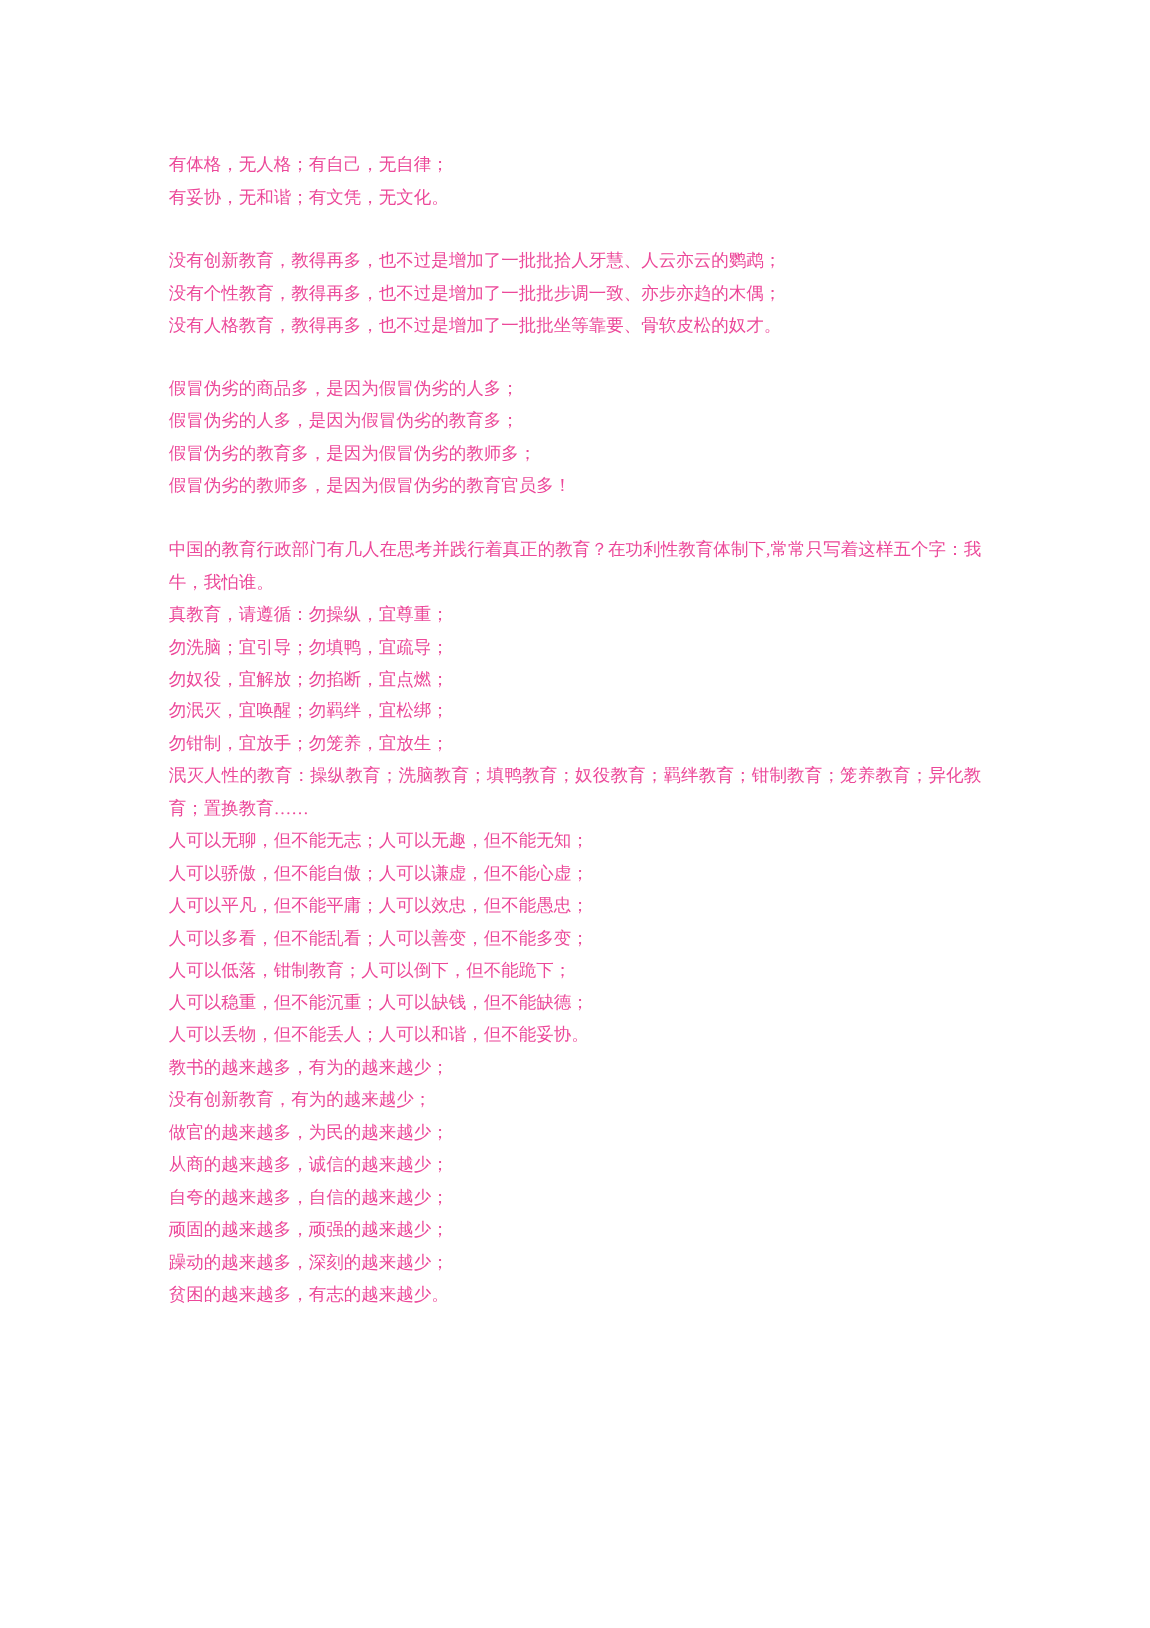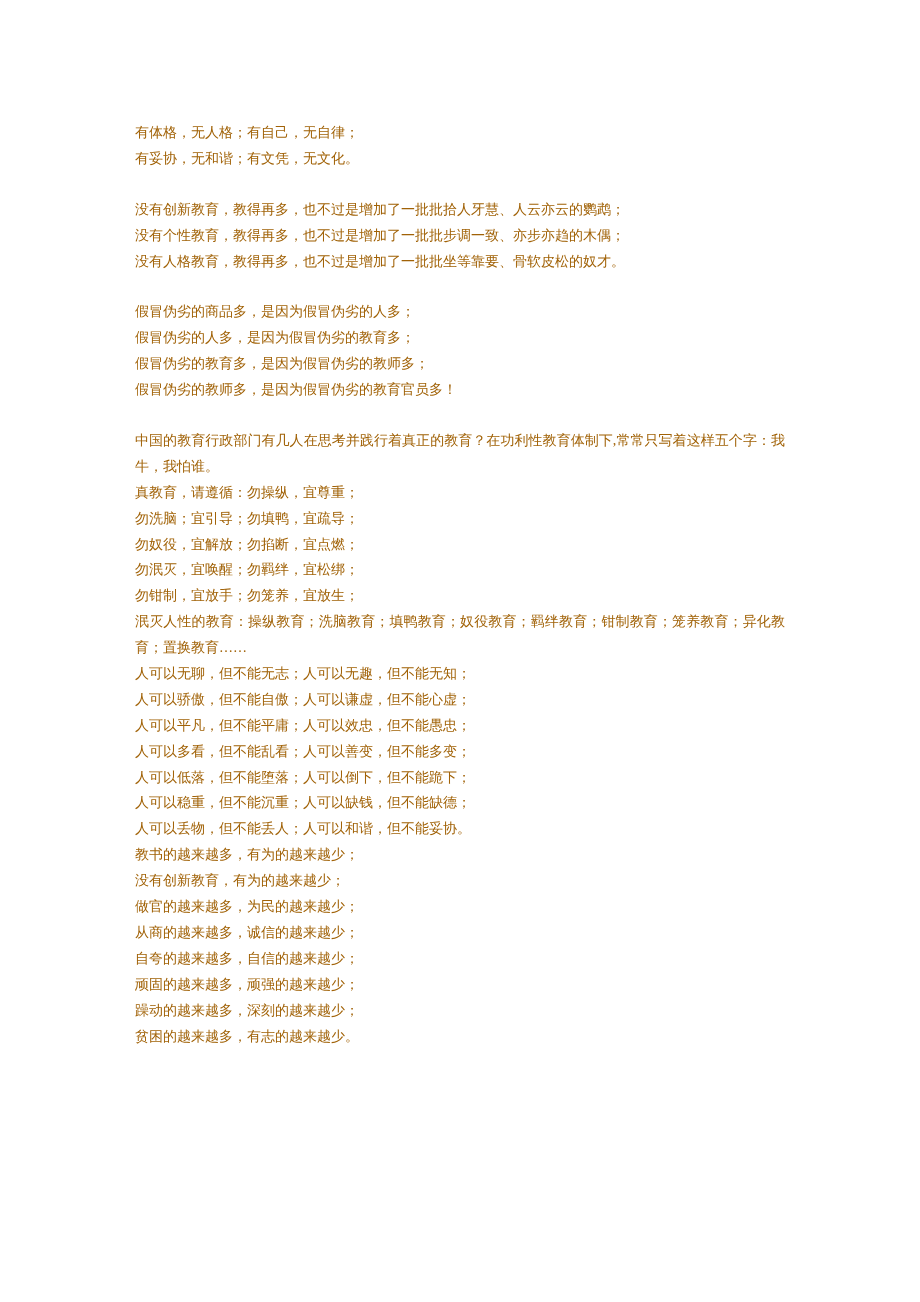--- a/index.html
+++ b/index.html
@@ -10,21 +10,21 @@
     body {
       width: 920px;
       min-height: 1302px;
       background: #ffffff;
       font-family: "SimSun", "宋体", serif;
       padding: 120px 135px 120px 135px;
     }
     .content {
       font-size: 14px;
       line-height: 1.85;
-      color: #a16207;
+      color: #ec4899;
       text-align: justify;
     }
     .para {
       margin-bottom: 0;
     }
     .gap {
       height: 25px;
     }
   </style>
 </head>
@@ -54,21 +54,21 @@
     <div class="para">真教育，请遵循：勿操纵，宜尊重；</div>
     <div class="para">勿洗脑；宜引导；勿填鸭，宜疏导；</div>
     <div class="para">勿奴役，宜解放；勿掐断，宜点燃；</div>
     <div class="para">勿泯灭，宜唤醒；勿羁绊，宜松绑；</div>
     <div class="para">勿钳制，宜放手；勿笼养，宜放生；</div>
     <div class="para">泯灭人性的教育：操纵教育；洗脑教育；填鸭教育；奴役教育；羁绊教育；钳制教育；笼养教育；异化教育；置换教育……</div>
     <div class="para">人可以无聊，但不能无志；人可以无趣，但不能无知；</div>
     <div class="para">人可以骄傲，但不能自傲；人可以谦虚，但不能心虚；</div>
     <div class="para">人可以平凡，但不能平庸；人可以效忠，但不能愚忠；</div>
     <div class="para">人可以多看，但不能乱看；人可以善变，但不能多变；</div>
-    <div class="para">人可以低落，但不能堕落；人可以倒下，但不能跪下；</div>
+    <div class="para">人可以低落，钳制教育；人可以倒下，但不能跪下；</div>
     <div class="para">人可以稳重，但不能沉重；人可以缺钱，但不能缺德；</div>
     <div class="para">人可以丢物，但不能丢人；人可以和谐，但不能妥协。</div>
     <div class="para">教书的越来越多，有为的越来越少；</div>
     <div class="para">没有创新教育，有为的越来越少；</div>
     <div class="para">做官的越来越多，为民的越来越少；</div>
     <div class="para">从商的越来越多，诚信的越来越少；</div>
     <div class="para">自夸的越来越多，自信的越来越少；</div>
     <div class="para">顽固的越来越多，顽强的越来越少；</div>
     <div class="para">躁动的越来越多，深刻的越来越少；</div>
     <div class="para">贫困的越来越多，有志的越来越少。</div>

